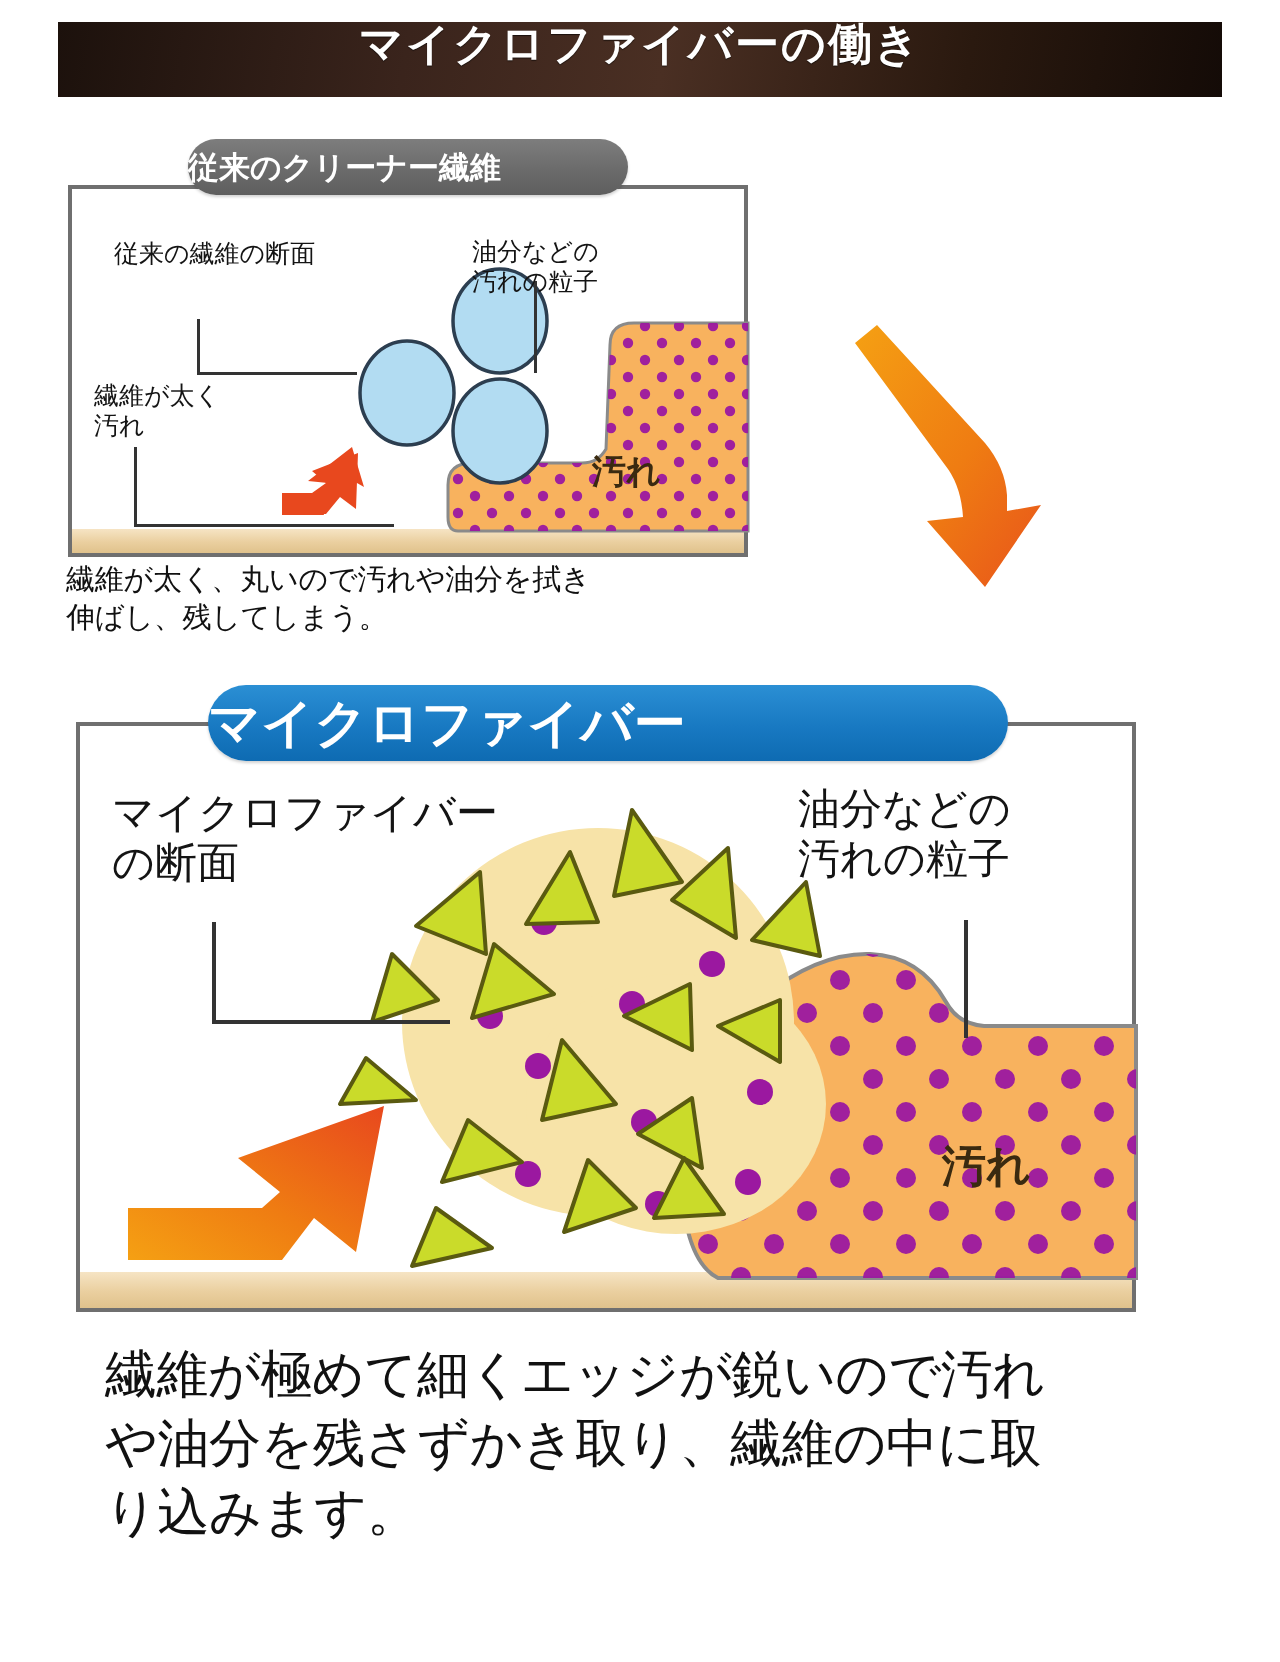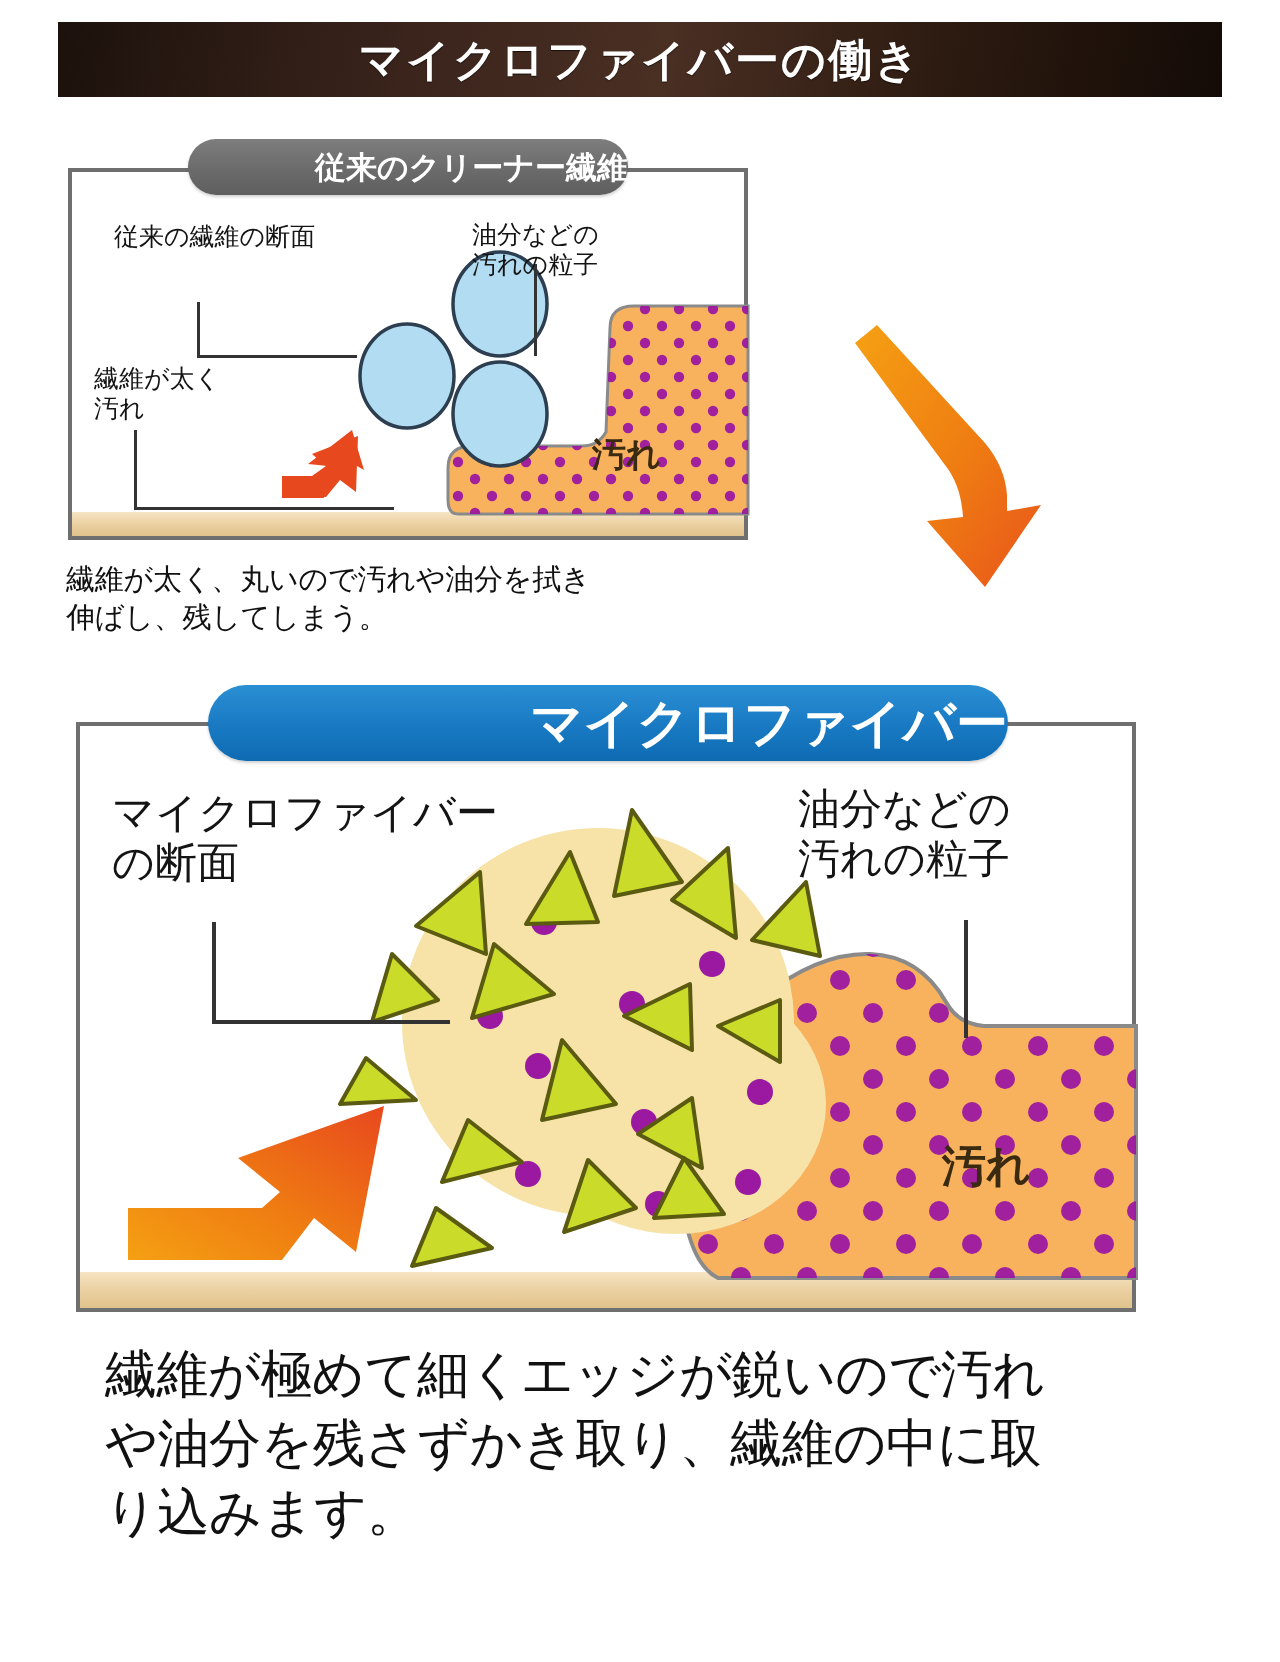--- a/index.html
+++ b/index.html
@@ -6,34 +6,34 @@
   body{
     width:1280px;height:1662px;position:relative;overflow:hidden;
     font-family:"Liberation Sans","DejaVu Sans",sans-serif;
     color:#1a1a1a;
   }
 
   
   .title-banner{
     position:absolute;left:58px;top:22px;width:1164px;height:75px;
     background:linear-gradient(100deg,#1c110c 0%,#3a241c 30%,#4a2f23 52%,#2a190f 78%,#140b07 100%);
-    display:flex;align-items:center;justify-content:center;
+    display:flex;justify-content:center;
   }
   .title-banner .t{
     color:#ffffff;font-size:44px;font-weight:700;letter-spacing:2px;
     line-height:1;text-shadow:0 1px 1px rgba(0,0,0,.6);
   }
 
   
   .panel{position:absolute;border:4px solid #6f6f6f;background:#ffffff;box-sizing:border-box;}
   .panel-floor{position:absolute;left:0;right:0;bottom:0;background:linear-gradient(180deg,#f6e4c4 0%,#eacf9f 55%,#e0c28c 100%);}
 
   
   .pill{
-    position:absolute;display:flex;align-items:center;justify-content:flex-end;
+    position:absolute;display:flex;align-items:center;justify-content:flex-start;
     border-radius:999px;color:#fff;font-weight:700;line-height:1;
     box-shadow:0 2px 3px rgba(0,0,0,.18);
   }
   .pill.gray{background:linear-gradient(180deg,#7d7d7d 0%,#6b6b6b 55%,#5e5e5e 100%);}
   .pill.blue{background:linear-gradient(180deg,#2b8fd4 0%,#1879c2 55%,#0e6bb2 100%);}
 
   
   .lbl{position:absolute;font-size:25px;line-height:1.18;font-weight:500;color:#141414;white-space:pre-line;}
   .lbl.big{font-size:42px;line-height:1.2;font-weight:500;}
   .lbl.yogore{font-size:34px;color:#3a2a10;font-weight:600;}
@@ -50,21 +50,21 @@
   svg{display:block;overflow:visible;}
   .abs-svg{position:absolute;}
 </style>
 </head>
 <body>
 
 <div class="title-banner">
   <span class="t">マイクロファイバーの働き</span>
 </div>
 
-<div class="panel" style="left:68px;top:168px;width:680px;height:372px;">
+<div class="panel" style="left:68px;top:185px;width:680px;height:372px;">
   <div class="panel-floor" style="height:24px;"></div>
 
   <svg class="abs-svg" width="420" height="220" viewBox="0 0 420 220" style="left:258px;top:128px;">
     <defs>
       <pattern id="dots1" width="34" height="34" patternUnits="userSpaceOnUse">
         <circle cx="9" cy="9" r="5.2" fill="#9b18a0"></circle>
         <circle cx="26" cy="26" r="5.2" fill="#9b18a0"></circle>
       </pattern>
     </defs>
     <path d="M118 168 Q118 146 142 146 L252 146 Q268 146 276 132 L280 28 Q280 6 304 6 L418 6 L418 214 L128 214 Q118 214 118 200 Z" fill="#f8b25e" stroke="#8a8a8a" stroke-width="3"></path>

